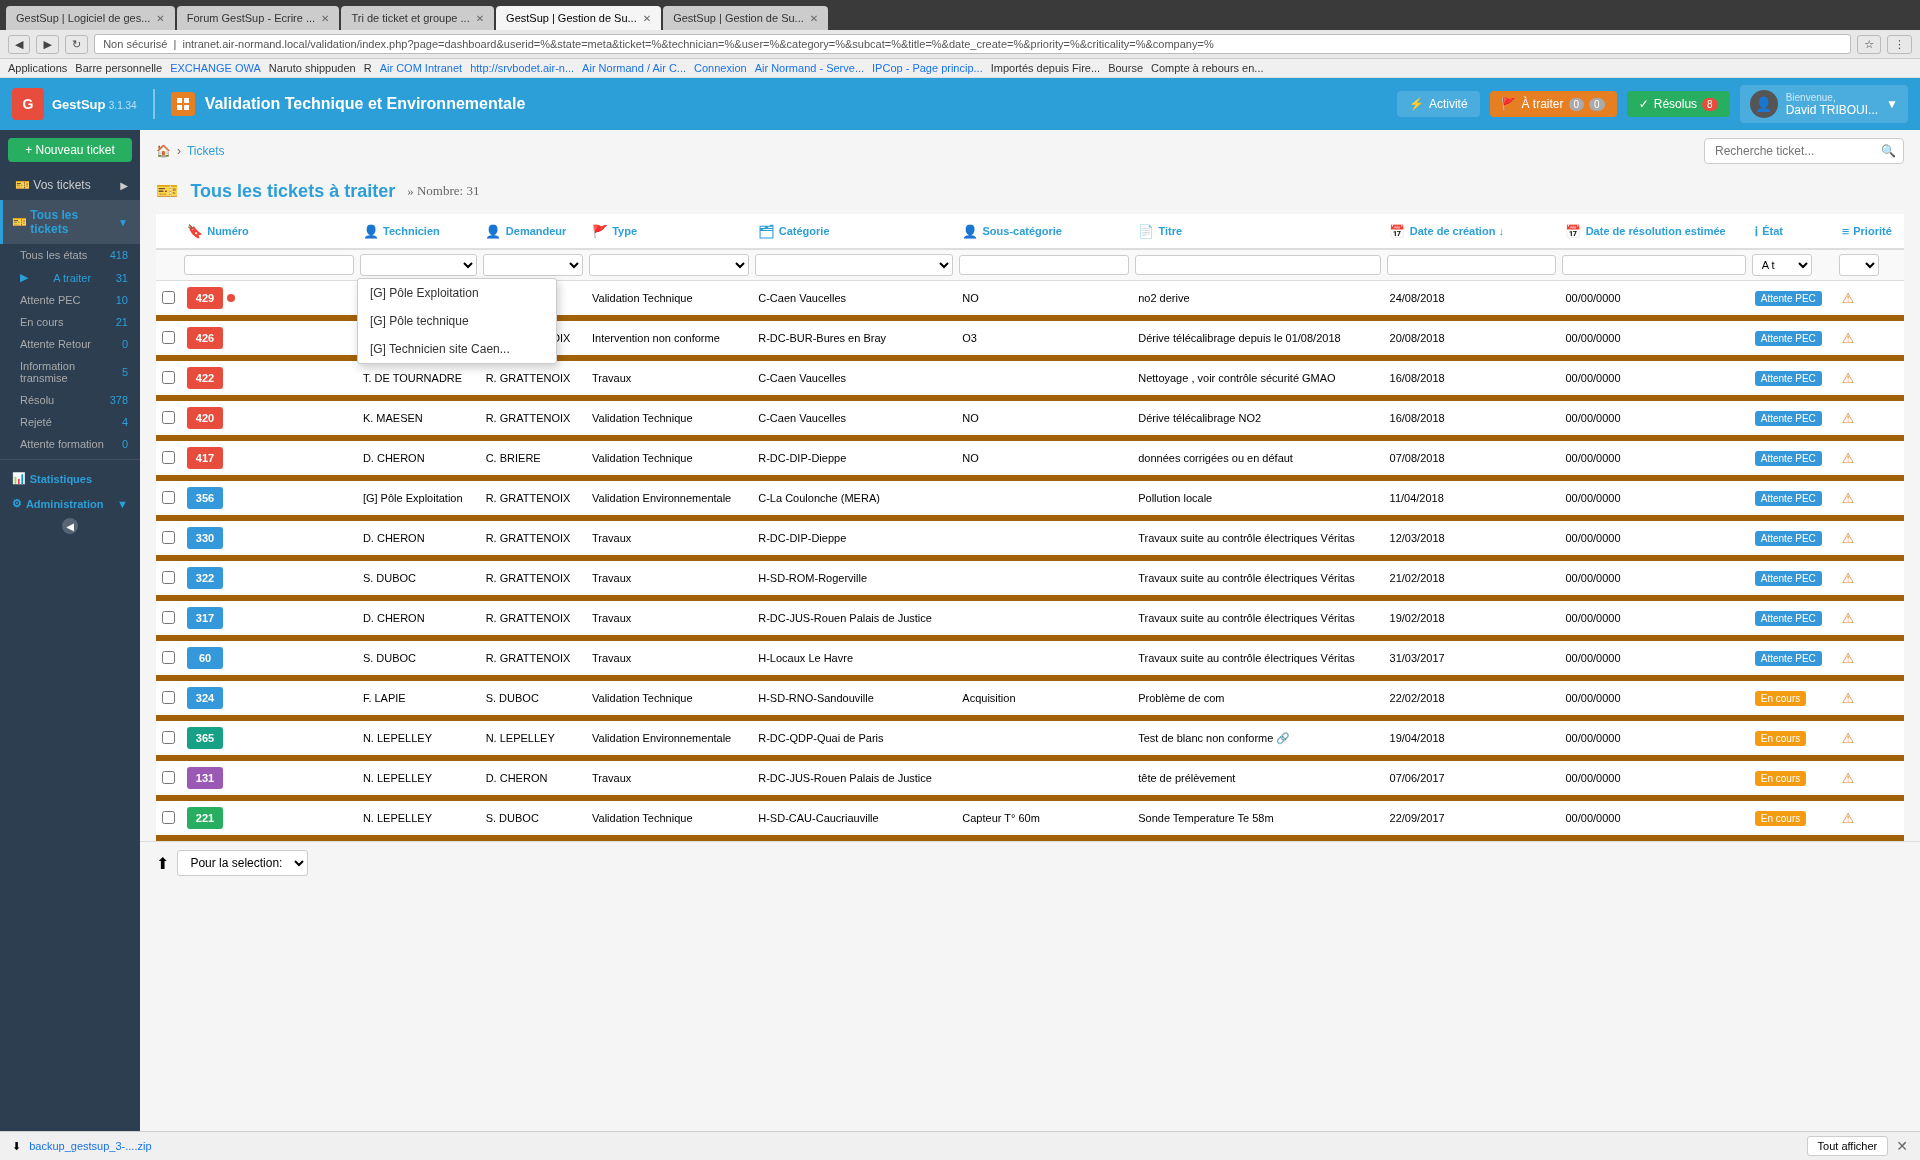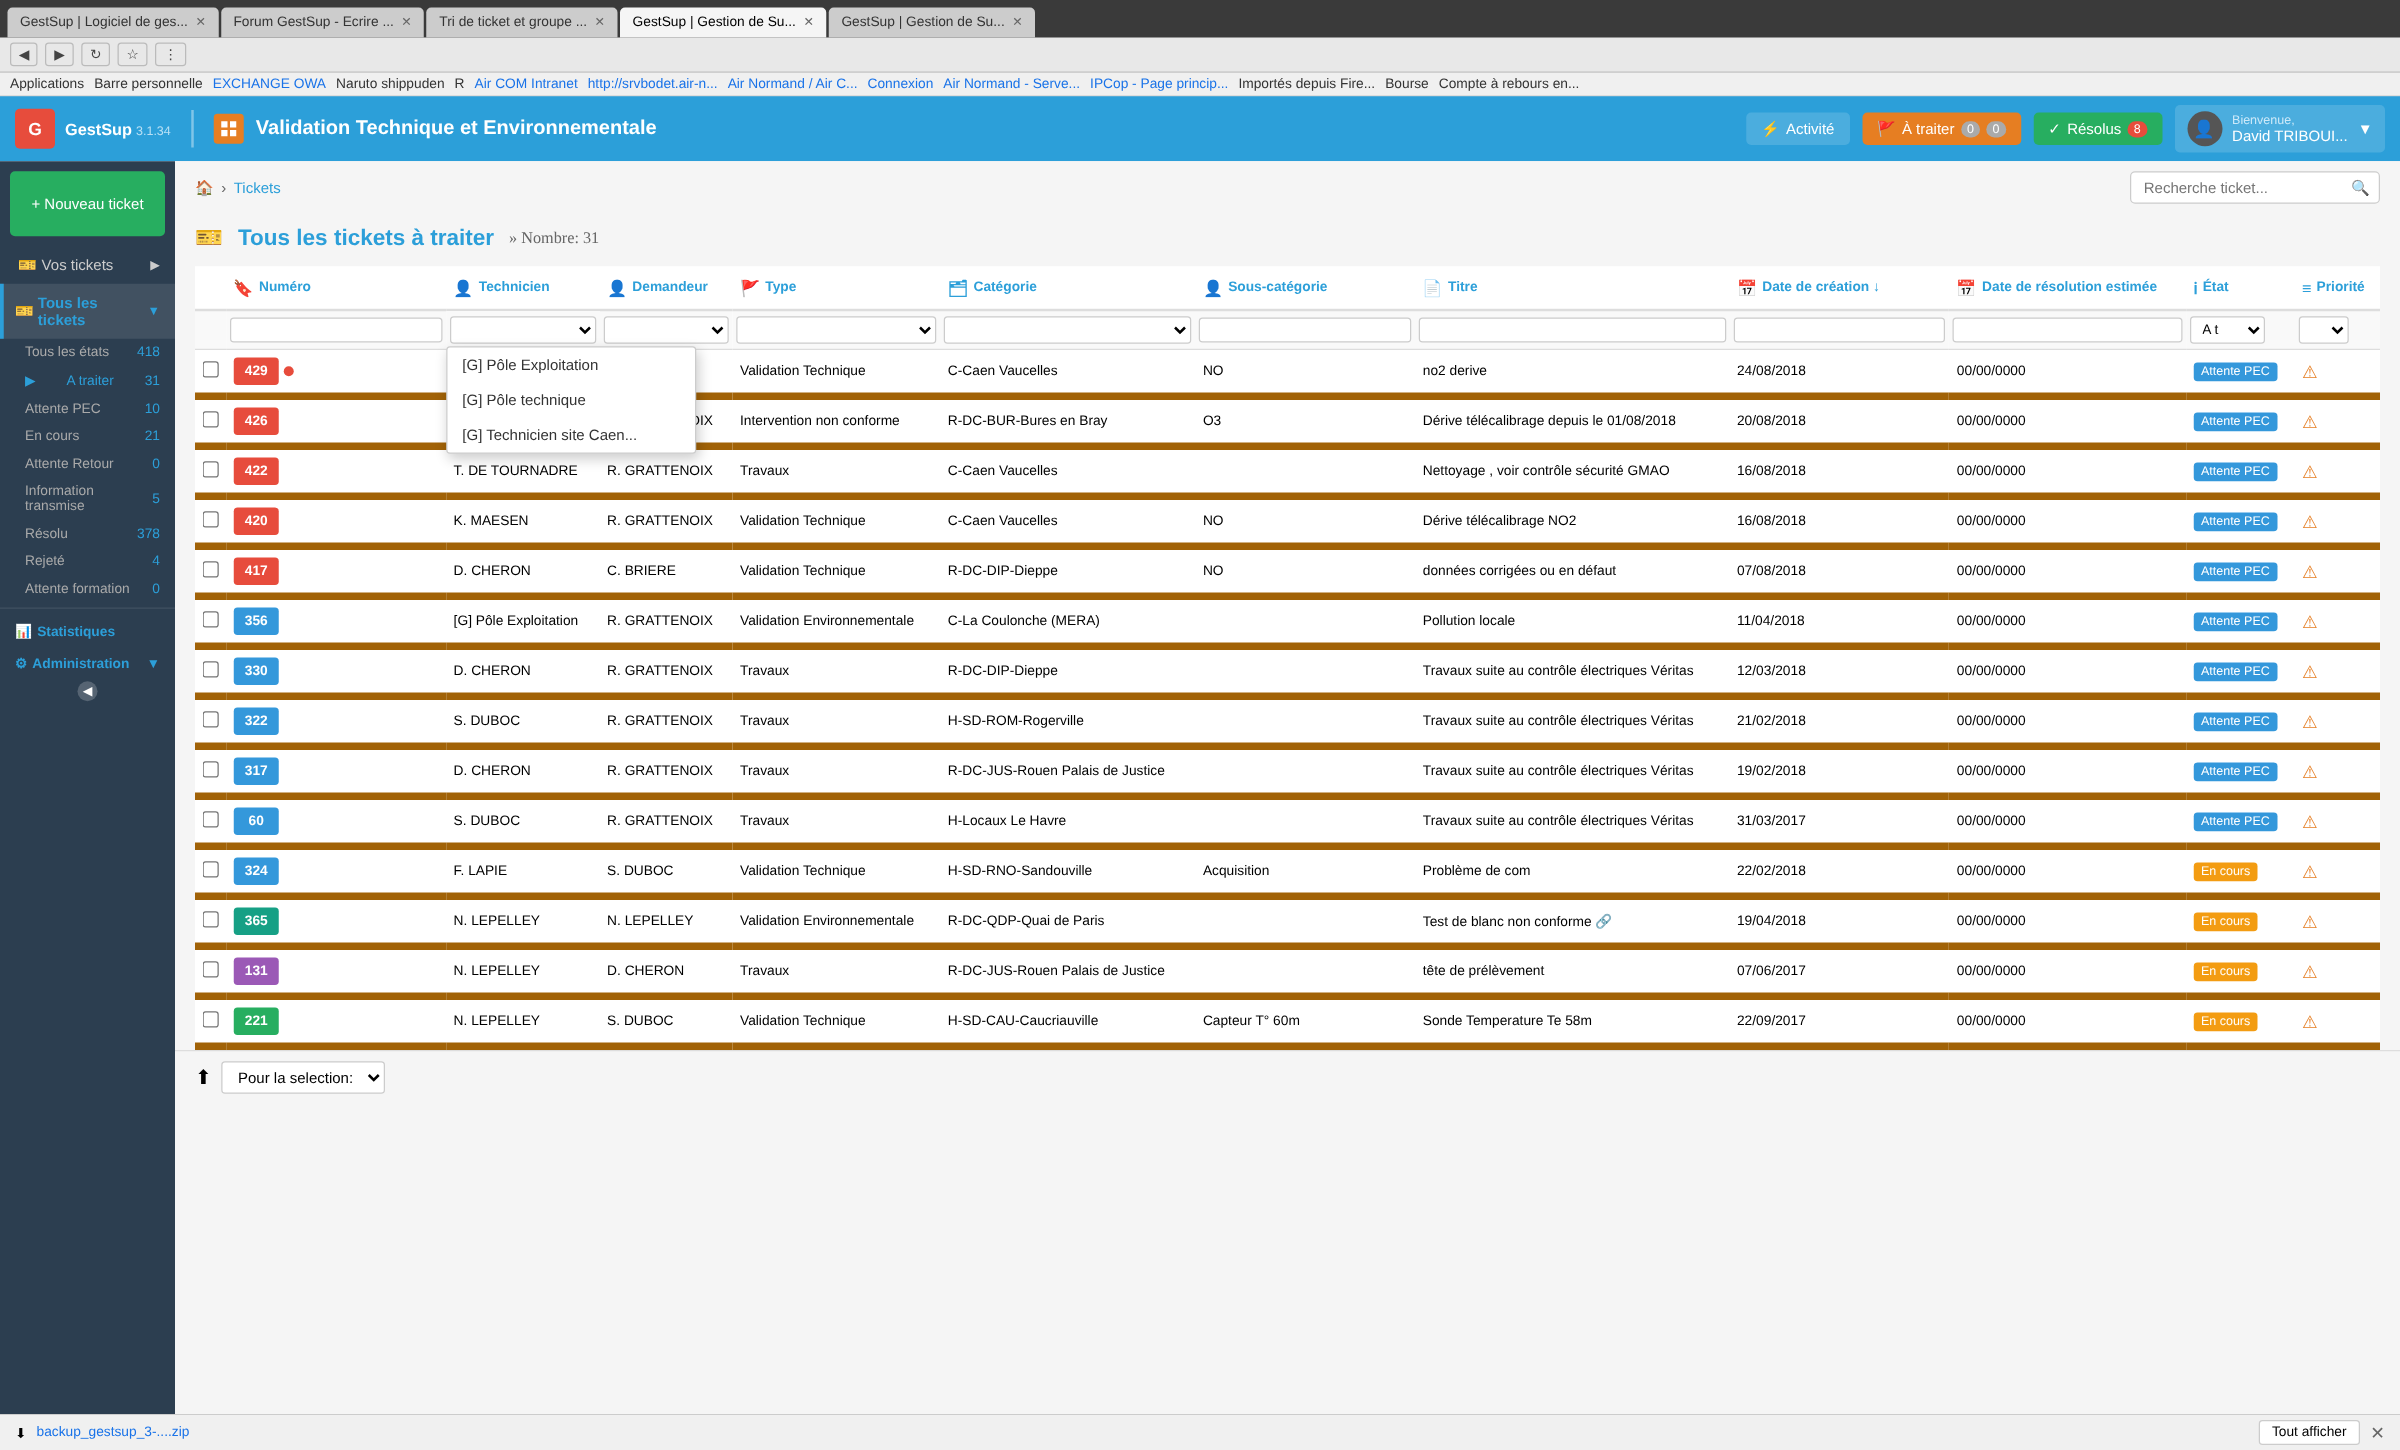--- a/index.html
+++ b/index.html
@@ -34,21 +34,21 @@
     .badge { background: #e74c3c; color: white; border-radius: 10px; padding: 1px 5px; font-size: 10px; }
     .badge.zero { background: #aaa; }
     .user-btn { display: flex; align-items: center; gap: 8px; background: rgba(255,255,255,0.15); border-radius: 4px; padding: 5px 10px; cursor: pointer; color: white; font-size: 12px; }
     .user-avatar { width: 28px; height: 28px; border-radius: 50%; background: #555; overflow: hidden; display: flex; align-items: center; justify-content: center; color: white; font-size: 14px; }
 
     
     .main-layout { display: flex; height: calc(100vh - 130px); }
 
     
     .sidebar { width: 140px; background: #2c3e50; color: white; display: flex; flex-direction: column; overflow-y: auto; flex-shrink: 0; }
-    .sidebar-new-btn { margin: 8px; padding: 19px 8px; background: #27ae60; border-radius: 4px; color: white; font-size: 12px; cursor: pointer; text-align: center; border: none; display: flex; align-items: center; justify-content: center; gap: 4px; }
+    .sidebar-new-btn { margin: 8px; padding: 5px 8px; background: #27ae60; border-radius: 4px; color: white; font-size: 12px; cursor: pointer; text-align: center; border: none; display: flex; align-items: center; justify-content: center; gap: 4px; }
     .sidebar-item { padding: 8px 12px; color: #ccc; cursor: pointer; display: flex; align-items: center; justify-content: between; font-size: 12px; border-left: 3px solid transparent; }
     .sidebar-item.active { color: white; background: rgba(255,255,255,0.1); }
     .sidebar-item.section { color: #2c9fd9; font-weight: bold; border-left: 3px solid #2c9fd9; padding-left: 9px; }
     .sidebar-item .arrow { margin-left: auto; font-size: 10px; }
     .sidebar-sub { padding: 5px 12px 5px 20px; color: #aaa; cursor: pointer; font-size: 11px; display: flex; align-items: center; justify-content: space-between; }
     .sidebar-sub.active { color: white; }
     .sidebar-sub .count { color: #2c9fd9; }
     .sidebar-divider { height: 1px; background: rgba(255,255,255,0.1); margin: 4px 0; }
     .sidebar-section-title { padding: 8px 12px 4px; color: #2c9fd9; font-size: 11px; font-weight: bold; display: flex; align-items: center; gap: 4px; cursor: pointer; }
 
@@ -122,20 +122,21 @@
       </div>
     <div class="tab">
         <span>GestSup | Gestion de Su...</span>
         <span class="tab-close">✕</span>
       </div>
   </div>
   <div class="nav-bar">
     <button class="nav-btn">◀</button>
     <button class="nav-btn">▶</button>
     <button class="nav-btn">↻</button>
+    <input class="address-bar" type="text" value="Non sécurisé  |  intranet.air-normand.local/validation/index.php?page=dashboard&amp;userid=%&amp;state=meta&amp;ticket=%&amp;technician=%&amp;user=%&amp;category=%&amp;subcat=%&amp;title=%&amp;date_create=%&amp;priority=%&amp;criticality=%&amp;company=%" style="">
     <button class="nav-btn">☆</button>
     <button class="nav-btn">⋮</button>
   </div>
   <div class="bookmarks-bar">
     <span class="bookmark-item">Applications</span>
     <span class="bookmark-item">Barre personnelle</span>
     <span class="bookmark-item blue">EXCHANGE OWA</span>
     <span class="bookmark-item">Naruto shippuden</span>
     <span class="bookmark-item">R</span>
     <span class="bookmark-item blue">Air COM Intranet</span>

